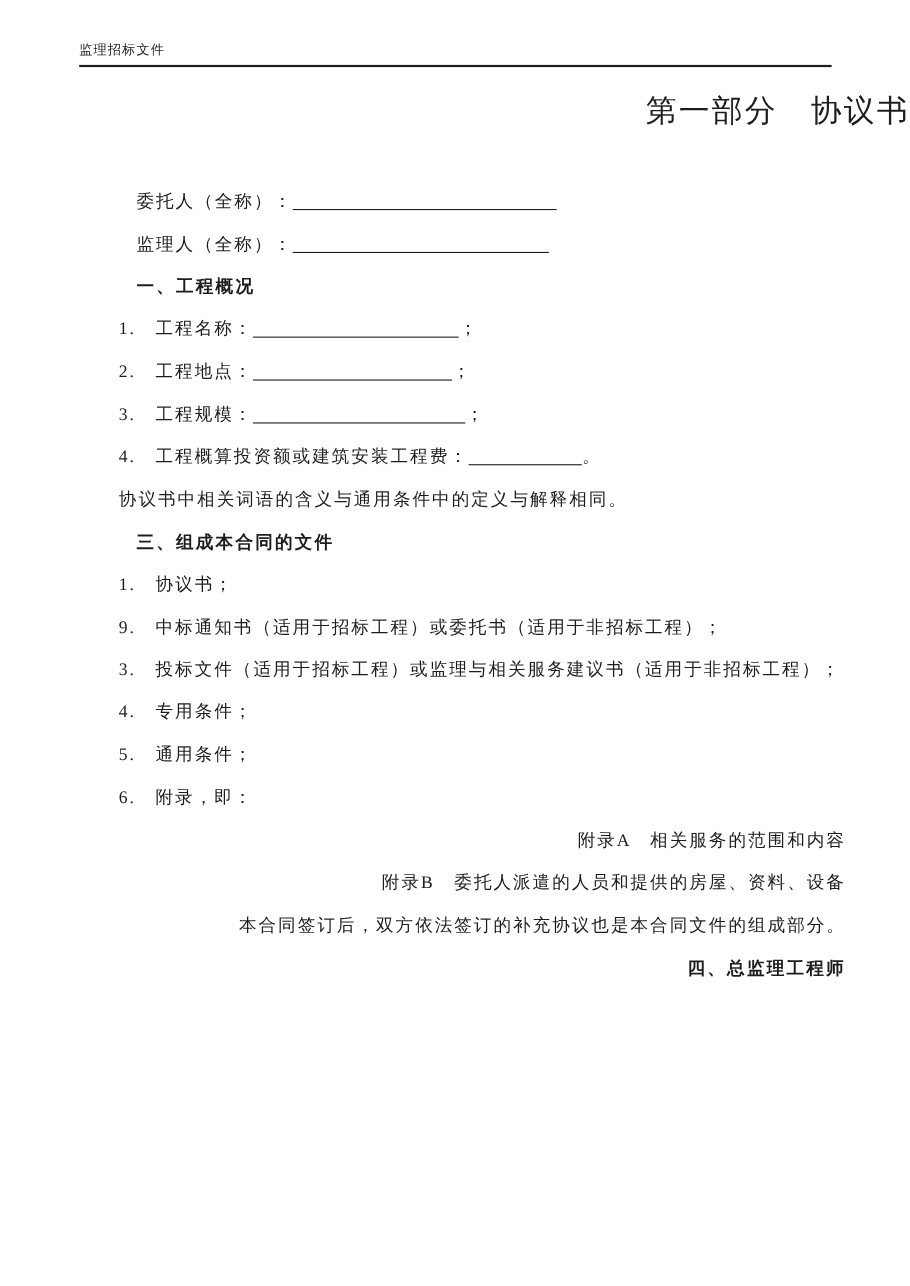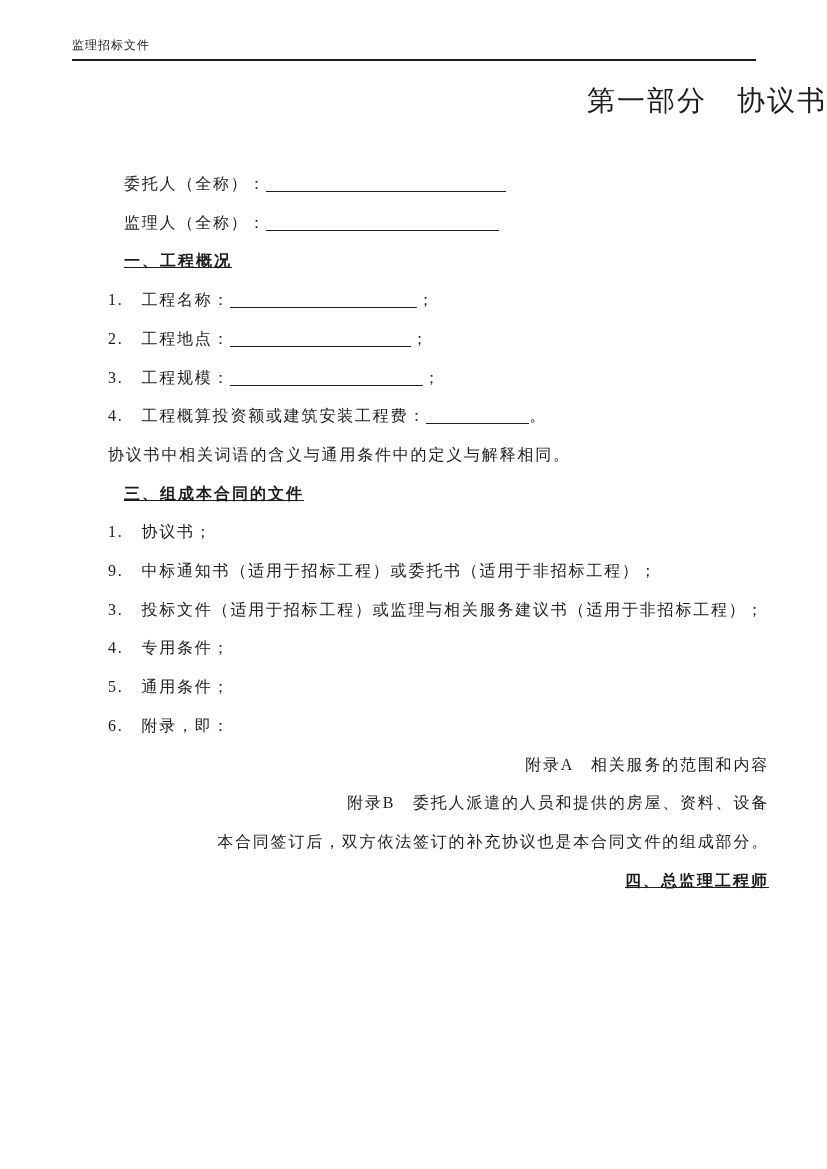--- a/index.html
+++ b/index.html
@@ -44,21 +44,20 @@
   }
   .doc p { margin:0; }
   .ind-a { text-indent:49px; }
   .ind-b { text-indent:33px; }
   .ind-c { text-indent:17px;text-align:right; }
   .just  { text-align:justify; letter-spacing:2.85px; }
   .hd {
     font-family:"Liberation Sans","DejaVu Sans",sans-serif;
     font-weight:bold;
     letter-spacing:2px;
-    text-decoration:underline;
   }
   .blank {
     display:inline-block;
     height:4px;
     border-bottom:1.5px solid #1d1d1d;
     transform:translateY(3px);
   }
   .bw240{width:240px} .bw233{width:233px}
   .bw187{width:187px} .bw181{width:181px} .bw193{width:193px} .bw103{width:103px}
   .bw58{width:58px}   .bw125{width:125px} .bw55{width:55px}

